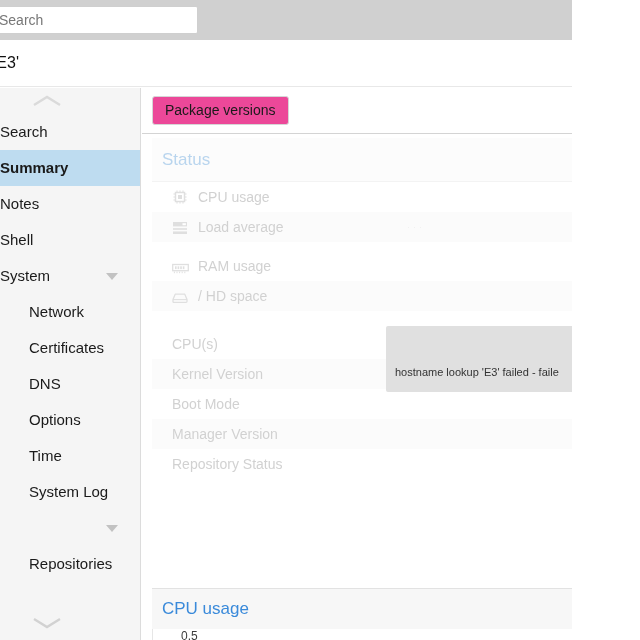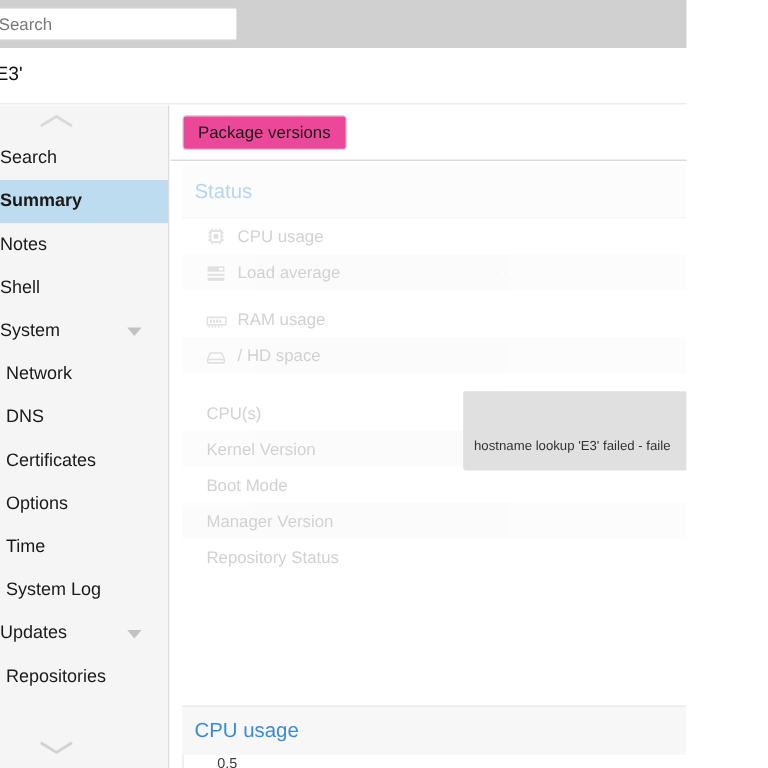--- a/index.html
+++ b/index.html
@@ -83,21 +83,21 @@
     line-height: 36px;
     padding-left: 0px;
     font-size: 15px;
     color: #1a1a1a;
     white-space: nowrap;
     cursor: pointer;
   }
   .nav-item.sub { padding-left: 5px; }
   .nav-item.selected { background: #bedcf0; font-weight: bold; }
   .nav-label { display: inline-block; padding-left: 0px; }
-  .nav-item.sub .nav-label { padding-left: 0px; }
+  .nav-item.sub .nav-label { padding-left: 0px; margin-left: 24px; }
 
   .nav-caret {
     position: absolute;
     right: 22px; top: 15px;
     width: 0; height: 0;
     border-left: 6px solid transparent;
     border-right: 6px solid transparent;
     border-top: 7px solid #c2c2c2;
   }
 
@@ -244,26 +244,26 @@
       </svg>
     </div>
 
     <div class="nav-list">
         <div class="nav-item"><span class="nav-label">Search</span></div>
         <div class="nav-item selected"><span class="nav-label">Summary</span></div>
         <div class="nav-item"><span class="nav-label">Notes</span></div>
         <div class="nav-item"><span class="nav-label">Shell</span></div>
         <div class="nav-item"><span class="nav-label">System</span><span class="nav-caret"></span></div>
         <div class="nav-item sub"><span class="nav-label">Network</span></div>
+        <div class="nav-item sub"><span class="nav-label">Certificates</span></div>
         <div class="nav-item sub"><span class="nav-label">DNS</span></div>
-        <div class="nav-item sub"><span class="nav-label">Certificates</span></div>
         <div class="nav-item sub"><span class="nav-label">Options</span></div>
         <div class="nav-item sub"><span class="nav-label">Time</span></div>
         <div class="nav-item sub"><span class="nav-label">System Log</span></div>
-        <div class="nav-item"><span class="nav-label">Updates</span><span class="nav-caret"></span></div>
+        <div class="nav-item"><span class="nav-caret"></span></div>
         <div class="nav-item sub"><span class="nav-label">Repositories</span></div>
       </div>
 
     <div class="scroll-arrow" style="position:absolute; left:0; bottom:4px;">
       <svg width="32" height="14" viewBox="0 0 32 14">
         <polyline points="3,3 16,11 29,3" fill="none" stroke="#d2d2d2" stroke-width="2.4"></polyline>
       </svg>
     </div>
   </div>
 

